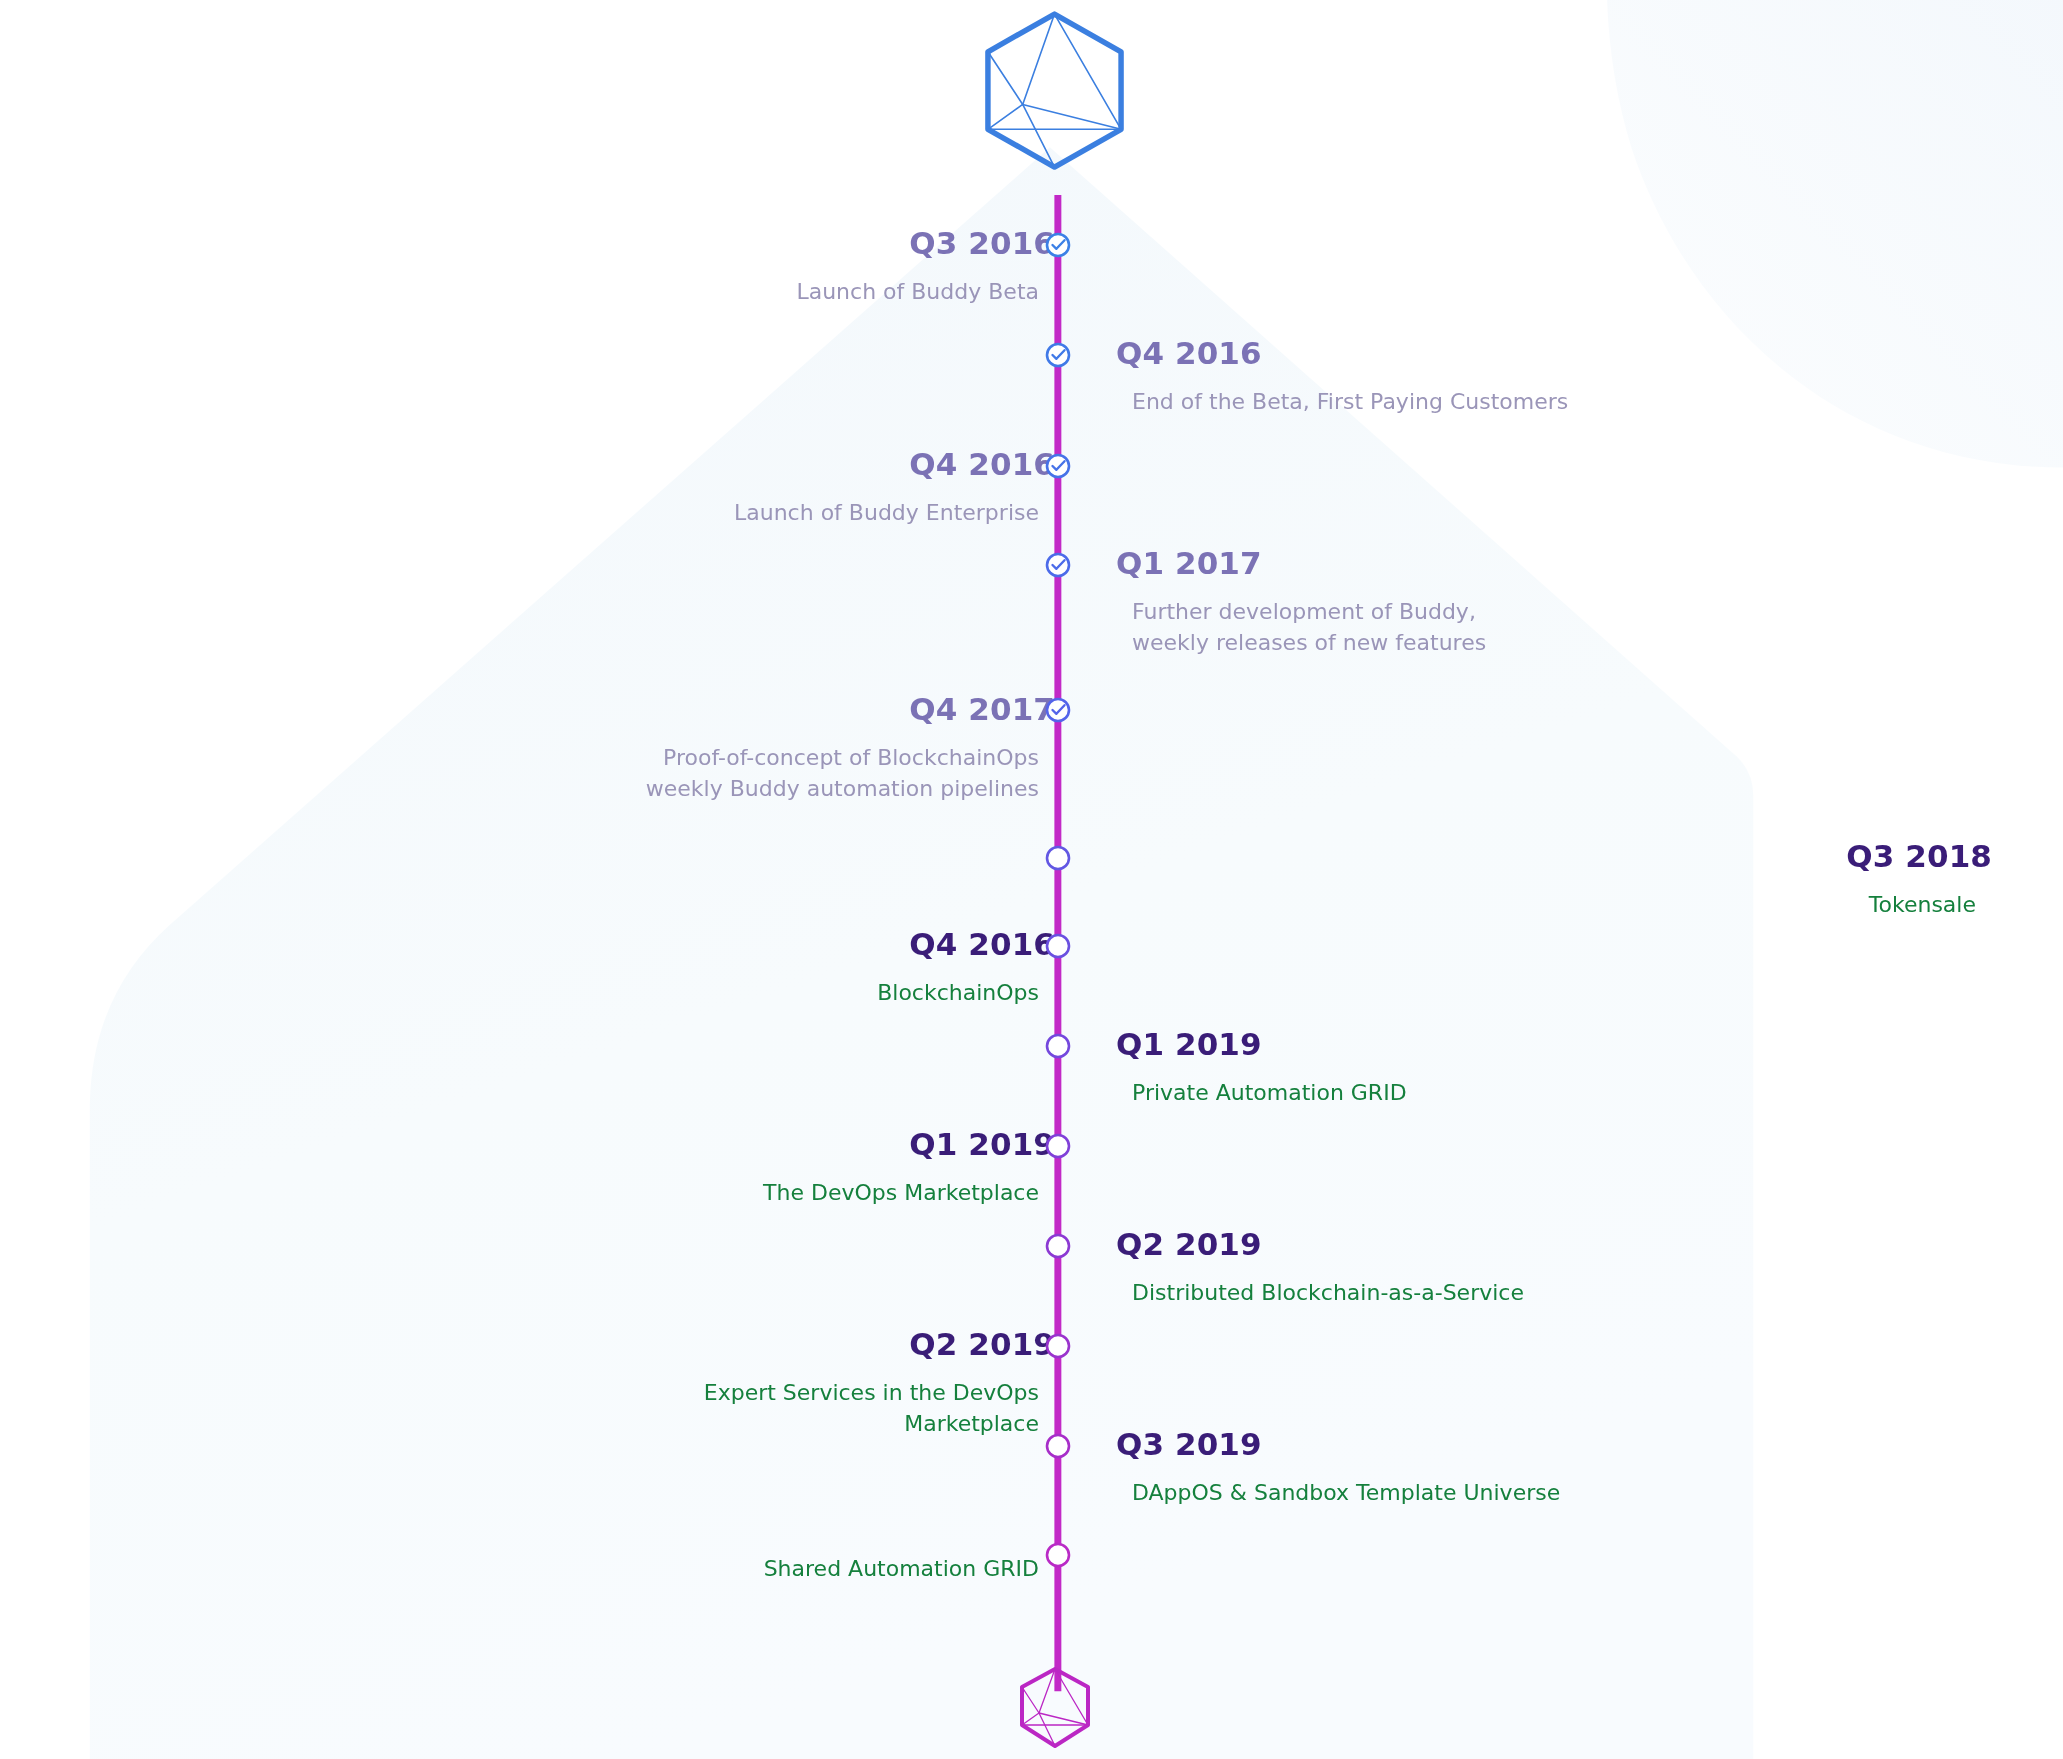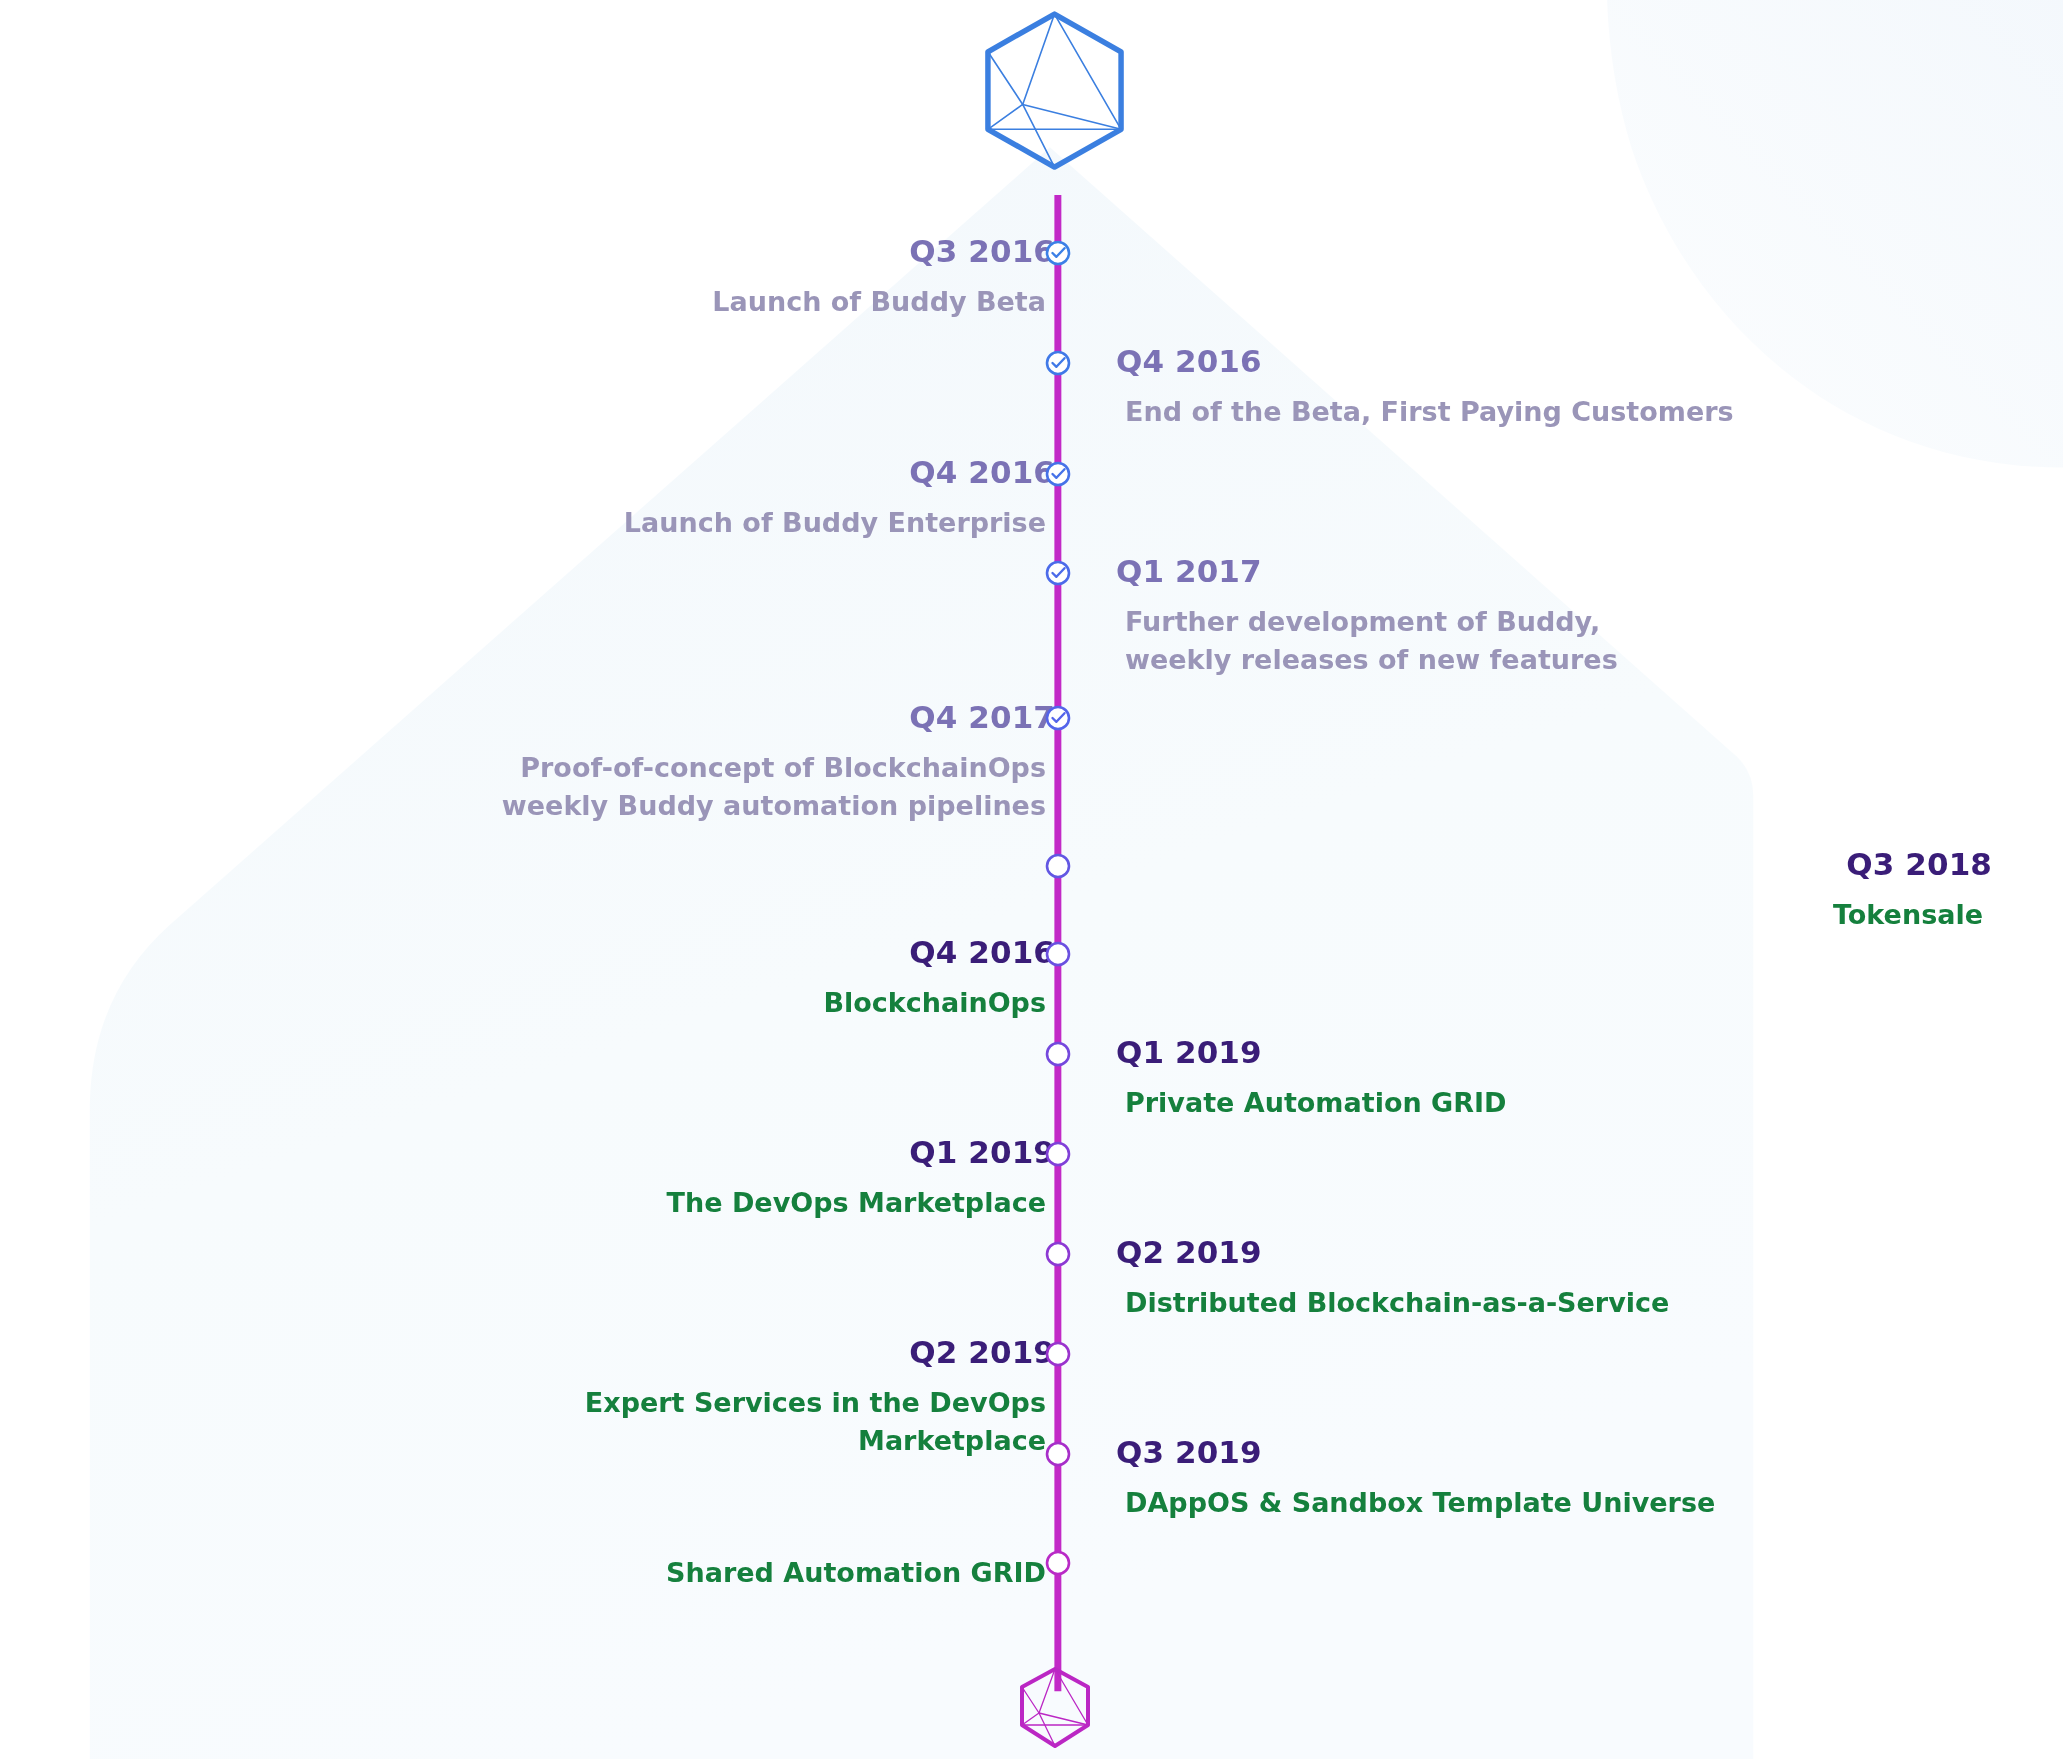--- a/index.html
+++ b/index.html
@@ -54,21 +54,21 @@
     left: 1017px;
     top: 1665px;
     width: 76px;
     height: 86px;
   }
 
   
   .timeline {
     position: absolute;
     left: 0;
-    top: 8px;
+    top: 0;
     width: 2064px;
     height: 1453px;
     border-radius: 9px;
   }
 
   .milestone {
     position: absolute;
     width: 876px;
   }
   .milestone.left {
@@ -82,24 +82,24 @@
 
   .ms-quarter {
     font-size: 31px;
     font-weight: 700;
     letter-spacing: 0.1px;
     line-height: 1.05;
     margin: 0 0 15px 0;
     white-space: nowrap;
   }
   .ms-desc {
-    font-size: 27px;
-    font-weight: 700;
+    font-size: 22px;
+    font-weight: 400;
     line-height: 1.42;
-    margin: 9px;
+    margin: 16px;
   }
   .ms-desc .l2 { display: block; }
 
   
   .phase-done .ms-quarter { color: #7b72b5; }
   .phase-done .ms-desc    { color: #9a95b8; }
 
   .phase-future .ms-quarter { color: #3a1d78; }
   .phase-future .ms-desc    { color: #15803d; }
 

